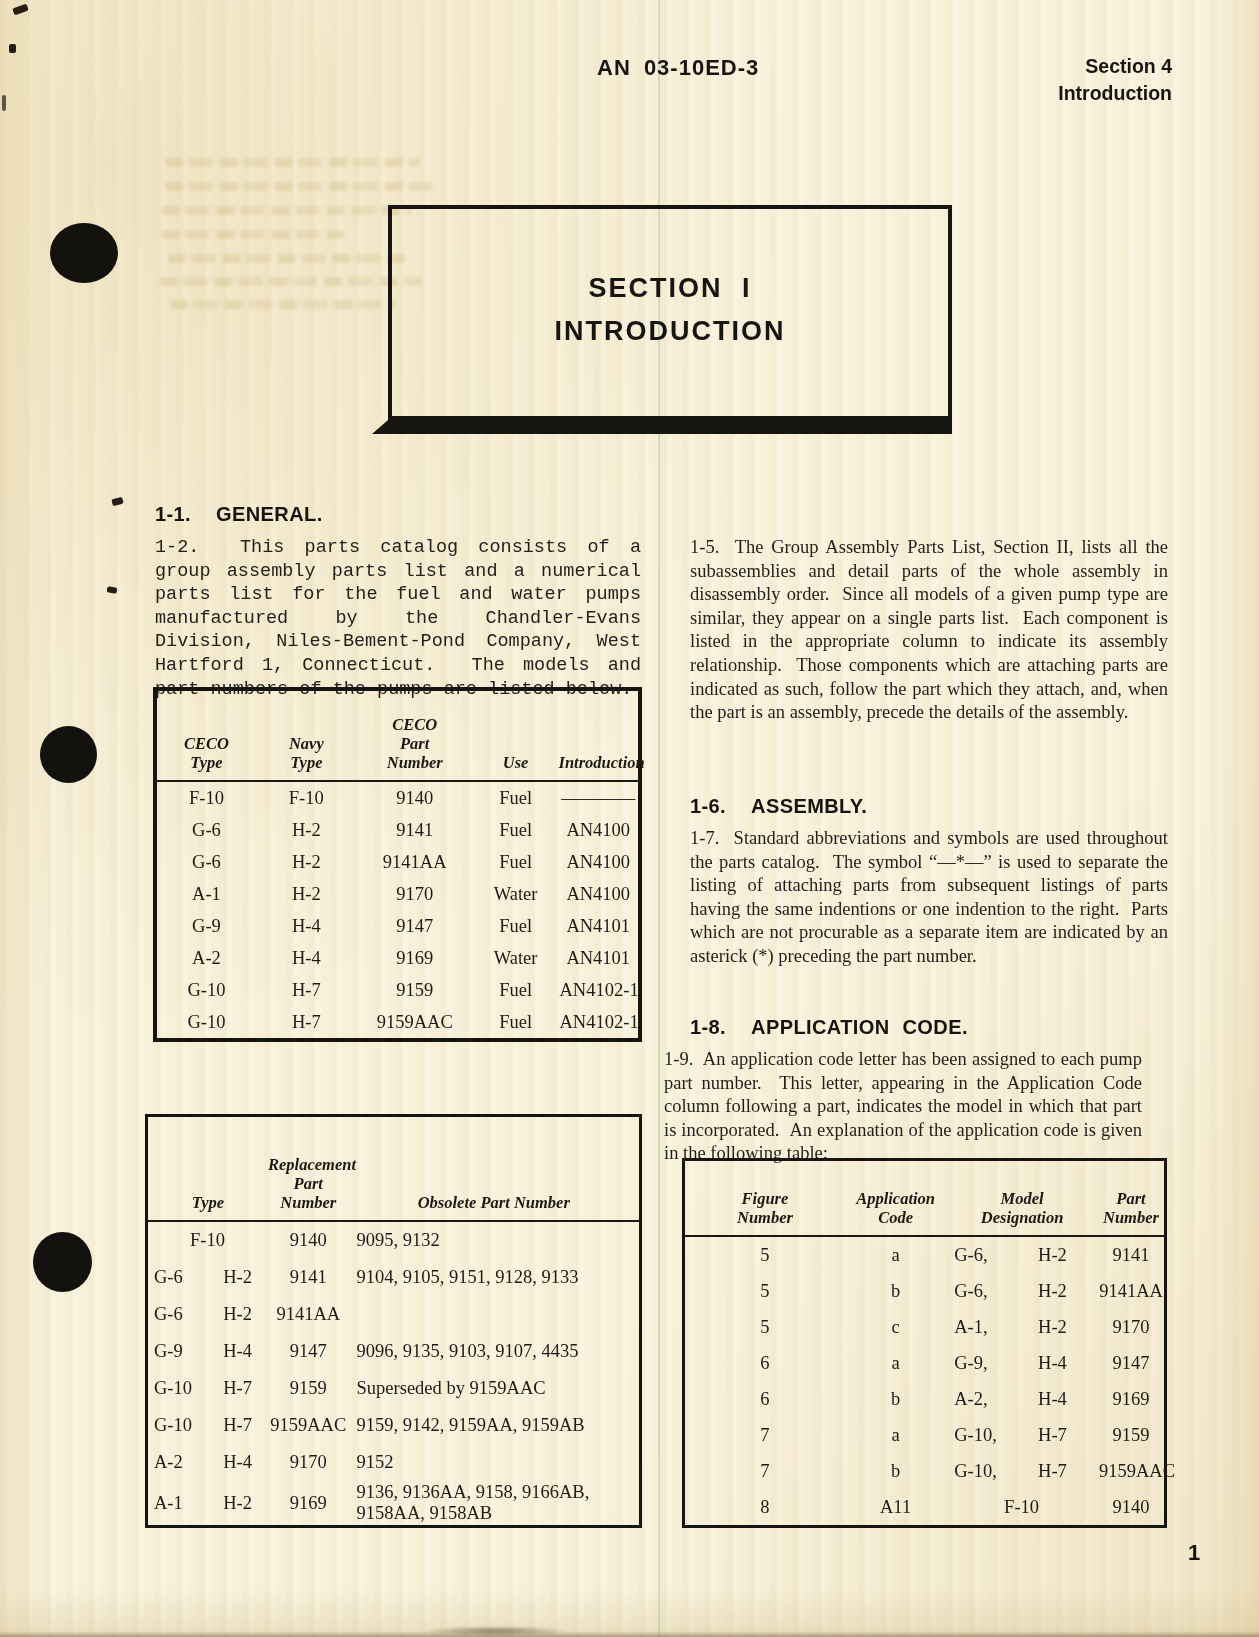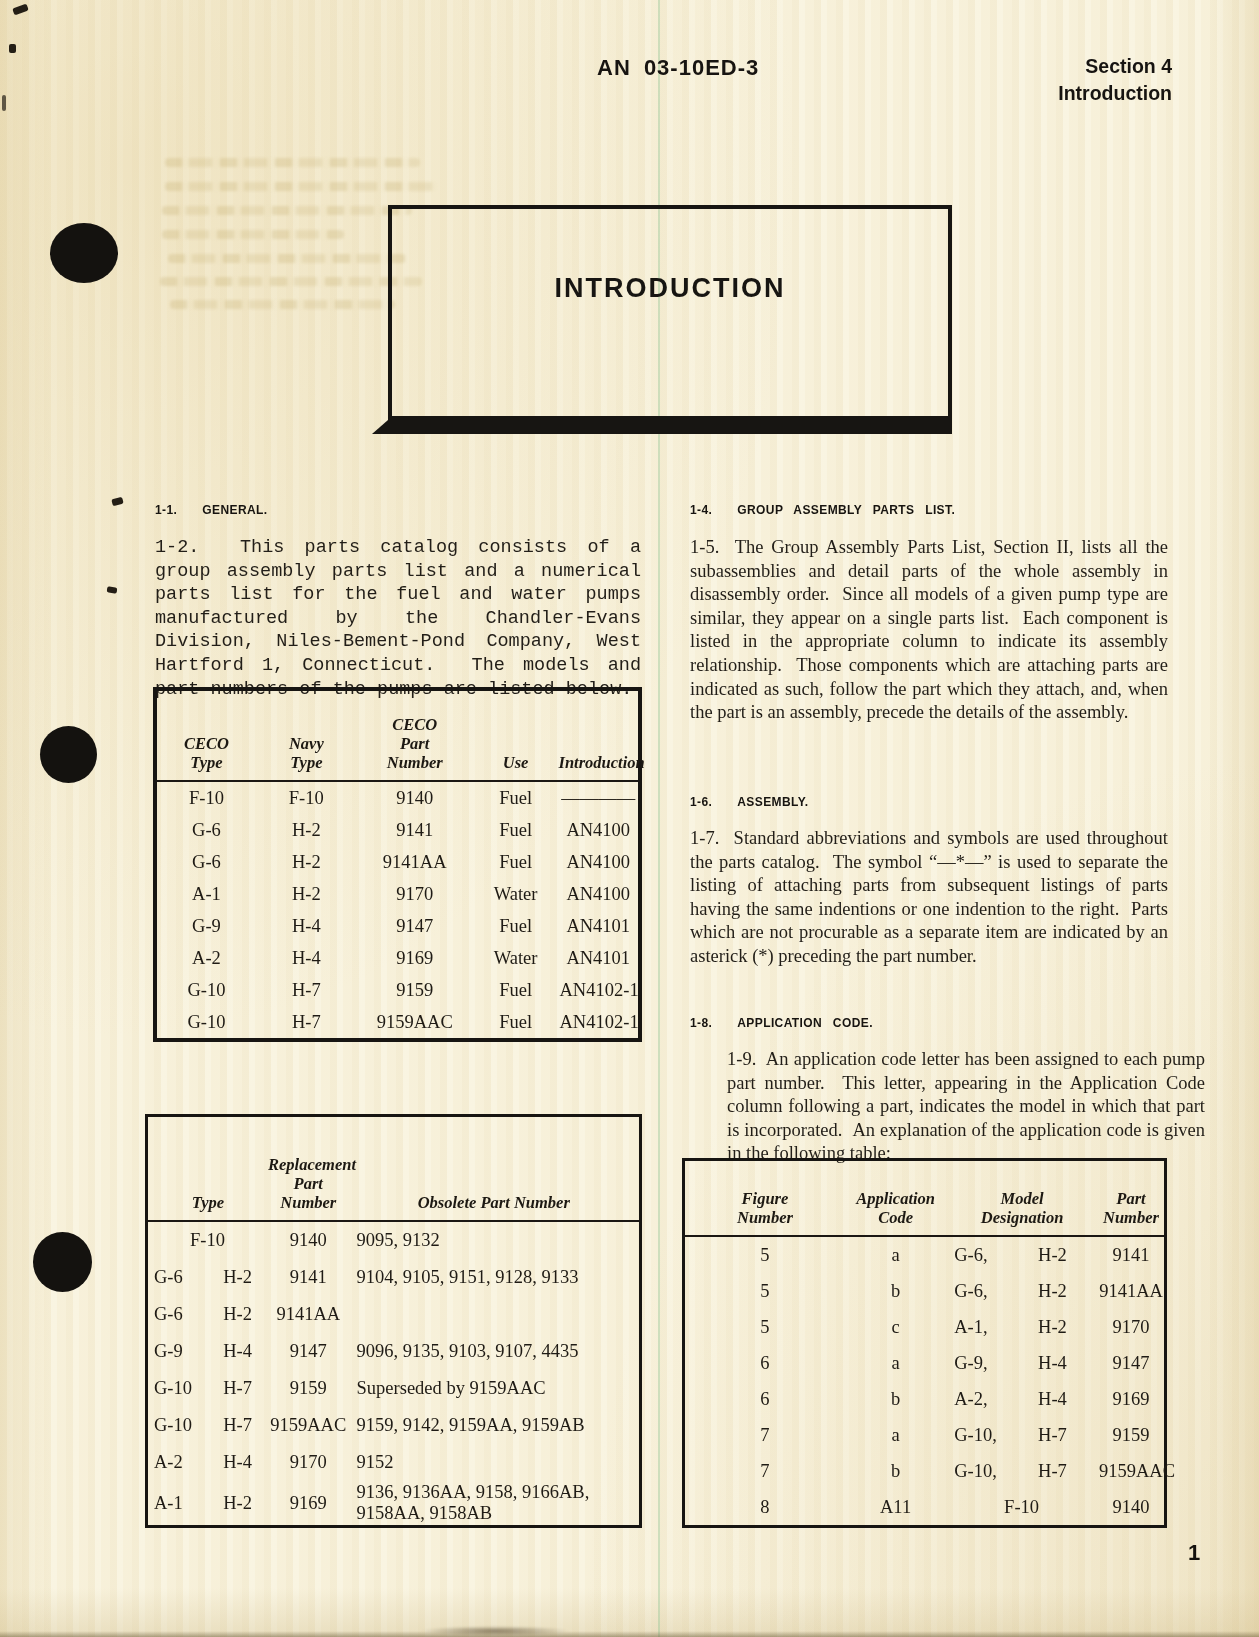--- a/index.html
+++ b/index.html
@@ -36,21 +36,21 @@
 
   .doc-number{position:absolute;left:597px;top:55px;font-family:"Liberation Sans",sans-serif;font-weight:700;font-size:22px;letter-spacing:1px;word-spacing:6px;color:#171411;}
   .section-label{position:absolute;right:87px;top:53px;text-align:right;font-family:"Liberation Sans",sans-serif;font-weight:700;font-size:19.5px;line-height:27px;color:#171411;}
 
   .title-box{position:absolute;left:388px;top:205px;width:556px;height:207px;border:4px solid #171512;}
   .title-box::after{content:"";position:absolute;left:-20px;bottom:-18px;width:calc(100% + 24px);height:14px;background:#171512;
     clip-path:polygon(0 100%,16px 0,100% 0,100% 100%);}
   .title-inner{padding-top:58px;text-align:center;}
   .tb-line{font-family:"Liberation Sans",sans-serif;font-weight:800;font-size:27px;letter-spacing:2px;word-spacing:10px;line-height:43px;color:#171512;}
 
-  .heading{position:absolute;font-family:"Liberation Sans",sans-serif;font-weight:700;font-size:12px;letter-spacing:.4px;color:#171410;white-space:nowrap;}
+  .heading{position:absolute;font-family:"Liberation Sans",sans-serif;font-weight:700;font-size:20px;letter-spacing:.4px;color:#171410;white-space:nowrap;}
   .heading .num{display:inline-block;margin-right:25px;}
   .heading .ttl{word-spacing:7px;}
 
   .para{position:absolute;font-size:18.5px;line-height:23.6px;text-align:justify;color:#221e18;}
   .pw-l{width:486px;font-family:Liberation Mono, monospace;}
   .pw-r{width:478px;}
 
   table.tbl{position:absolute;border-collapse:collapse;table-layout:fixed;}
   .tbl th{font-family:"Liberation Serif",serif;font-style:italic;font-weight:700;font-size:16.5px;line-height:19px;
     vertical-align:bottom;padding:0 0 8px 0;text-align:center;border-bottom:2.5px solid #1b1713;color:#1d1913;}
@@ -85,20 +85,21 @@
   <div class="ghost-line" style="left:170px;top:300px;width:225px;"></div>
 
   <div class="doc-number">AN 03-10ED-3</div>
   <div class="section-label">
     <div>Section 4</div>
     <div>Introduction</div>
   </div>
 
   <div class="title-box">
     <div class="title-inner">
+      <div class="tb-line">SECTION I</div>
       <div class="tb-line">INTRODUCTION</div>
     </div>
   </div>
 
   <div class="heading" style="left:155px;top:503px;">
     <span class="num">1-1.</span><span class="ttl">GENERAL.</span>
   </div>
   <div class="para pw-l" style="left:155px;top:536px;">1-2.&nbsp; This parts catalog consists of a group assembly parts list and a numerical parts list for the fuel and water pumps manufactured by the Chandler-Evans Division, Niles-Bement-Pond Company, West Hartford 1, Connecticut. &nbsp;The models and part numbers of the pumps are listed below.</div>
 
   <table class="tbl" id="pump-table">
@@ -258,34 +259,31 @@
         </tr>
         <tr>
           <td style="text-align: left; padding-left: 6px;">A-1</td>
           <td style="text-align: center;">H-2</td>
           <td style="text-align: center;">9169</td>
           <td style="text-align: left; padding-left: 8px; white-space: normal;">9136, 9136AA, 9158, 9166AB, 9158AA, 9158AB</td>
         </tr>
       </tbody>
     </table>
 
-  <div class="heading" style="left:690px;top:503px;">
-    <span class="num">1-4.</span><span class="ttl">GROUP ASSEMBLY PARTS LIST.</span>
-  </div>
   <div class="para pw-r" style="left:690px;top:536px;">1-5.&nbsp; The Group Assembly Parts List, Section II, lists all the subassemblies and detail parts of the whole assembly in disassembly order. &nbsp;Since all models of a given pump type are similar, they appear on a single parts list. &nbsp;Each component is listed in the appropriate column to indicate its assembly relationship. &nbsp;Those components which are attaching parts are indicated as such, follow the part which they attach, and, when the part is an assembly, precede the details of the assembly.</div>
 
   <div class="heading" style="left:690px;top:795px;">
     <span class="num">1-6.</span><span class="ttl">ASSEMBLY.</span>
   </div>
   <div class="para pw-r" style="left:690px;top:827px;">1-7.&nbsp; Standard abbreviations and symbols are used throughout the parts catalog. &nbsp;The symbol “—*—” is used to separate the listing of attaching parts from subsequent listings of parts having the same indentions or one indention to the right. &nbsp;Parts which are not procurable as a separate item are indicated by an asterick (*) preceding the part number.</div>
 
   <div class="heading" style="left:690px;top:1016px;">
     <span class="num">1-8.</span><span class="ttl">APPLICATION CODE.</span>
   </div>
-  <div class="para pw-r" style="left:727px;top:1048px;">1-9.&nbsp; An application code letter has been assigned to each pump part number. &nbsp;This letter, appearing in the Application Code column following a part, indicates the model in which that part is incorporated. &nbsp;An explanation of the application code is given in the following table:</div>
+  <div class="para pw-r" style="left:664px;top:1048px;">1-9.&nbsp; An application code letter has been assigned to each pump part number. &nbsp;This letter, appearing in the Application Code column following a part, indicates the model in which that part is incorporated. &nbsp;An explanation of the application code is given in the following table:</div>
 
   <table class="tbl" id="application-table">
       <colgroup>
         <col style="width: 33.5%;">
         <col style="width: 21%;">
         <col style="width: 12.6%;">
         <col style="width: 18.9%;">
         <col style="width: 14%;">
       </colgroup>
       <thead>

